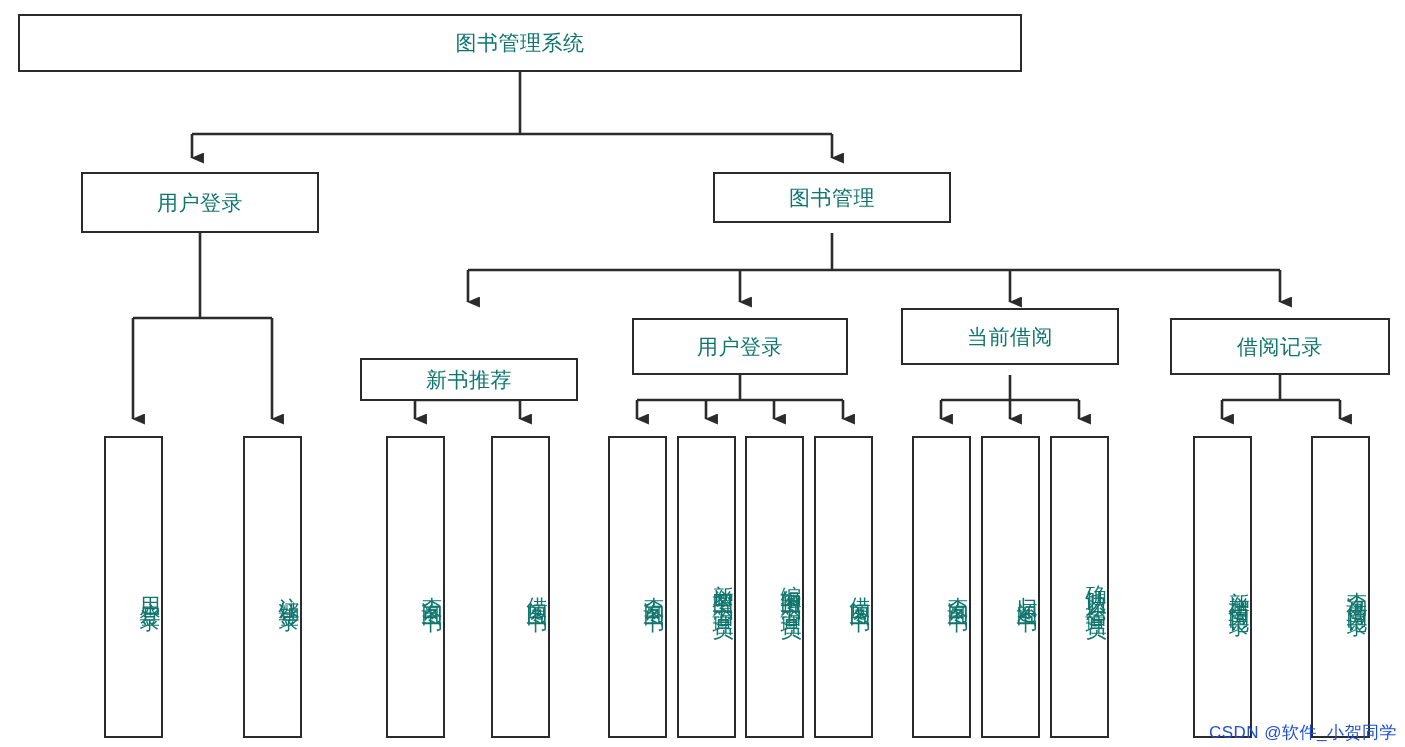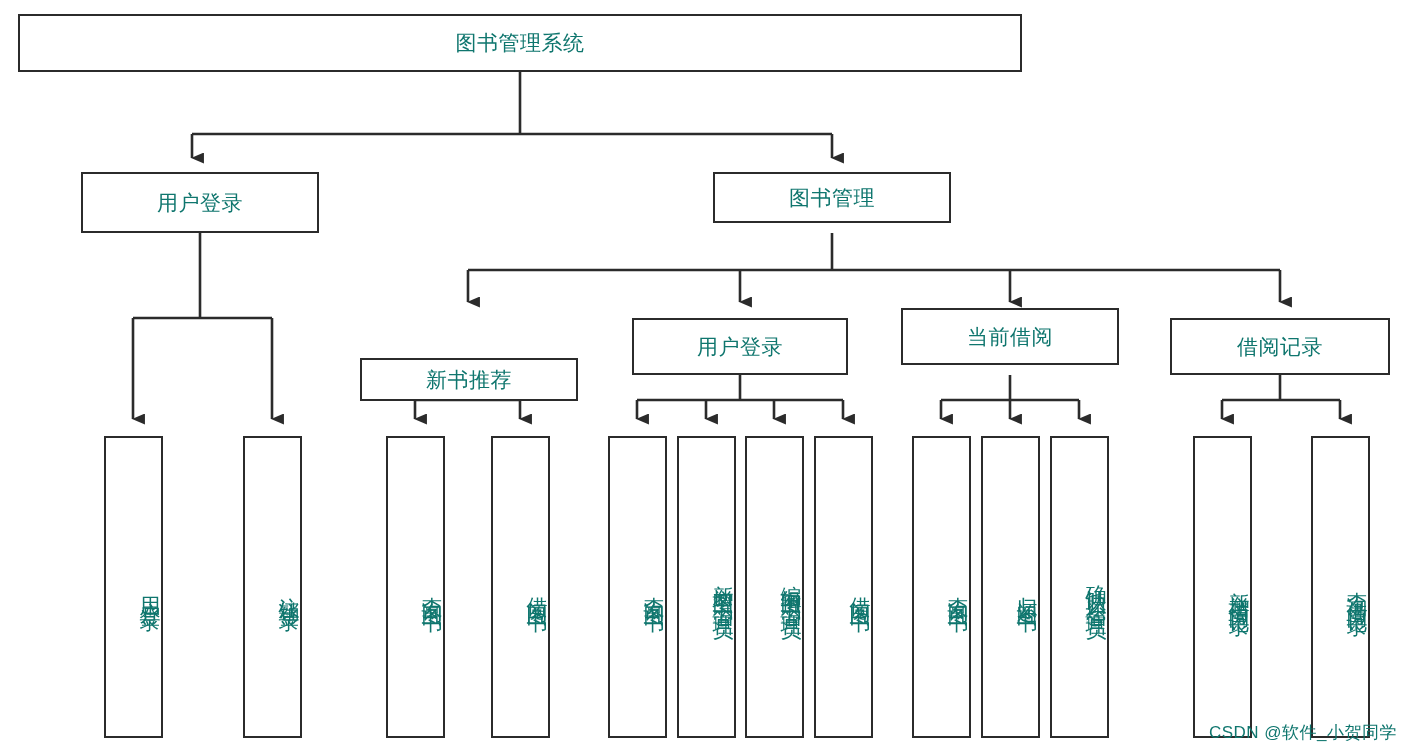--- a/index.html
+++ b/index.html
@@ -53,21 +53,21 @@
   .node.v .vtext {
     writing-mode: vertical-rl;
     text-orientation: upright;
     white-space: nowrap;
   }
   .watermark {
     position: absolute;
     right: 8px;
     bottom: 3px;
     font-size: 17px;
-    color: #0f766e;
+    color: #1d4ed8;
     letter-spacing: 0.5px;
     white-space: nowrap;
   }
 </style>
 </head>
 <body>
 
 <div id="stage">
 
   <svg id="edges" viewBox="0 0 1405 747" width="1405" height="747">

